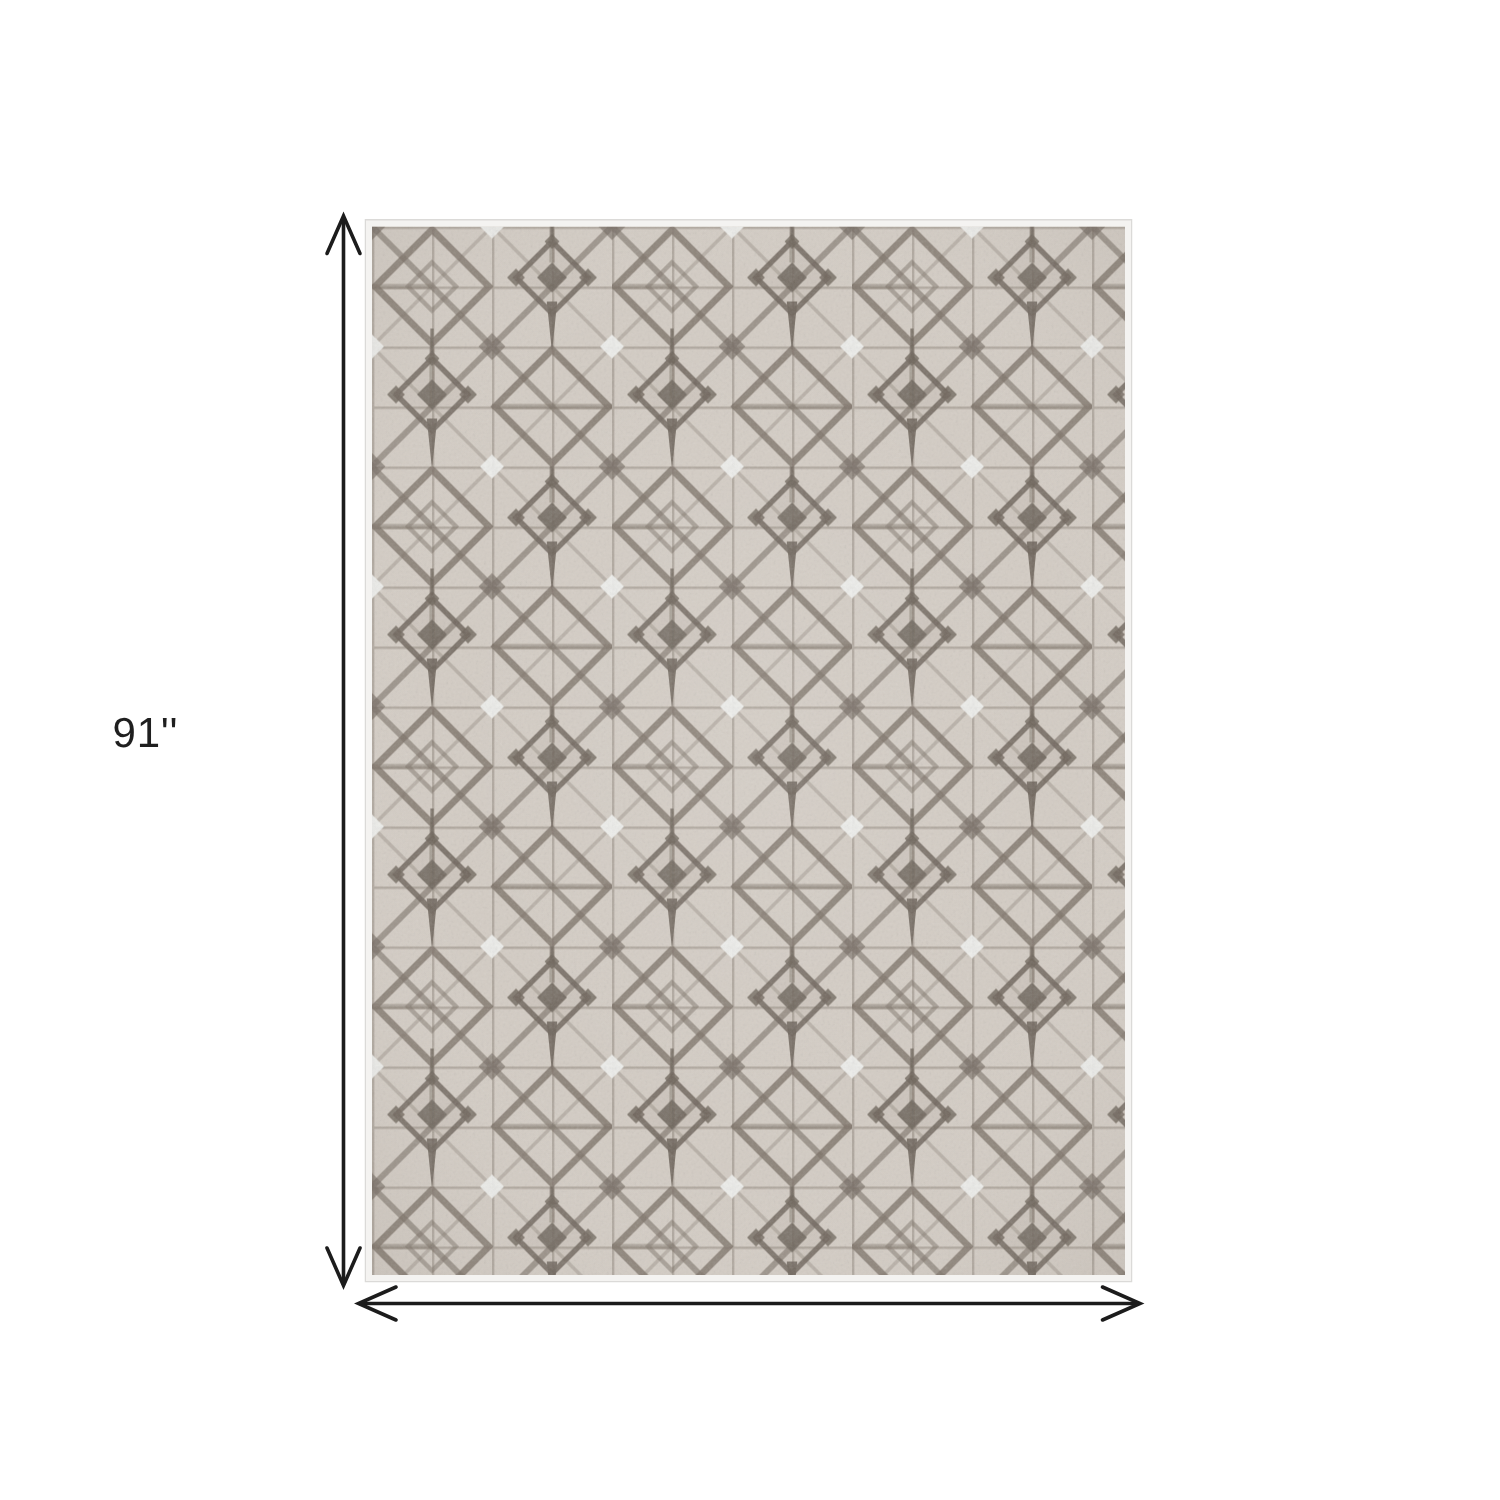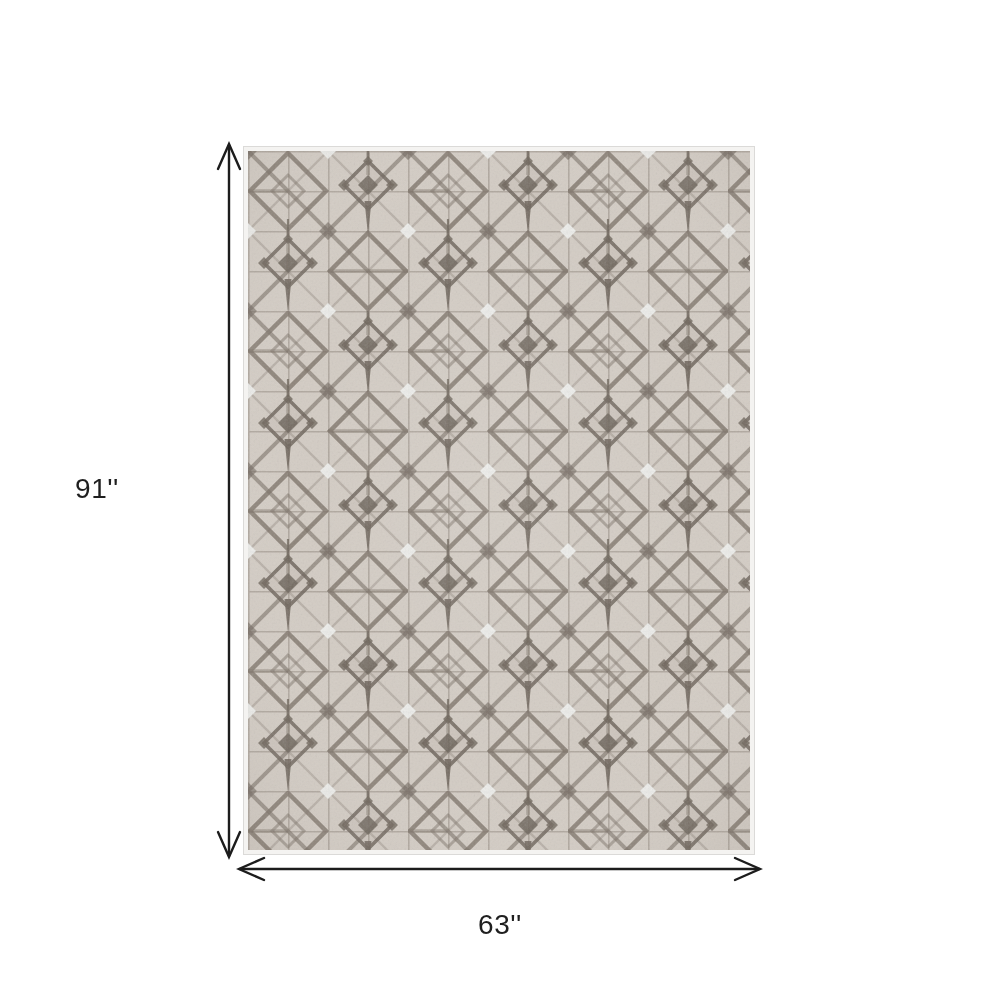--- a/index.html
+++ b/index.html
@@ -111,15 +111,14 @@
       <path class="arrow" d="M218 832 L229 857 L240 832"></path>
     </g>
     <g>
       <path class="arrow" d="M240 869 H759"></path>
       <path class="arrow" d="M264 858 L239 869 L264 880"></path>
       <path class="arrow" d="M735 858 L760 869 L735 880"></path>
     </g>
   </svg>
 
   <div class="dim-label label-height">91''</div>
-  <div class="dim-label label-width">63''</div>
 
 </div>
 
 </body></html>

